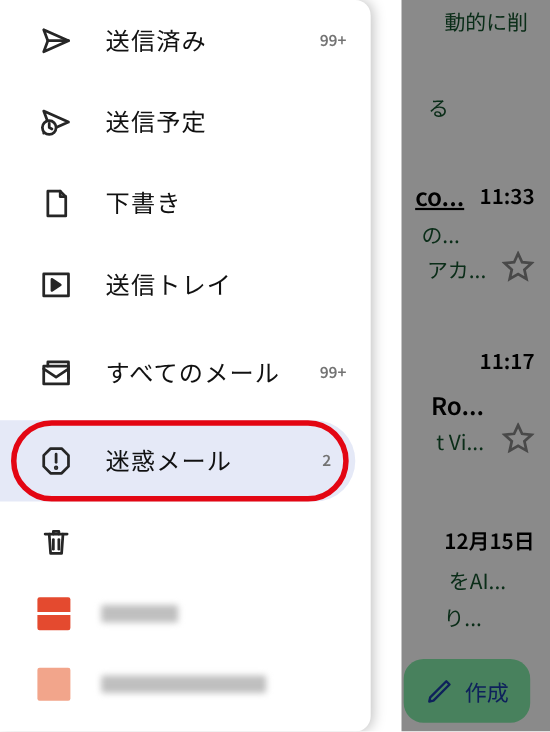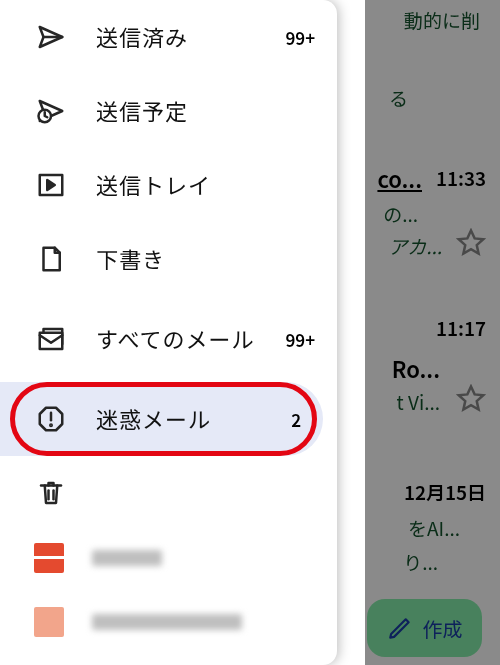--- a/index.html
+++ b/index.html
@@ -29,21 +29,21 @@
     position: relative;
     display: flex; align-items: center;
     height: 74px;
     padding-left: 34px; padding-right: 22px;
     cursor: pointer;
   }
   .item .icon { width: 34px; height: 34px; flex: 0 0 34px; display: flex; align-items: center; justify-content: center; }
   .item .icon svg { width: 30px; height: 30px; stroke: #262626; stroke-width: 2; fill: none; stroke-linejoin: round; stroke-linecap: round; }
   .item .label { margin-left: 28px; font-size: 22px; color: #111; letter-spacing: 1px; flex: 1 1 auto; line-height: 1.25; }
   .item .label.twoline { font-size: 22px; }
-  .item .count { font-size: 17px; color: #000000; font-weight: 600; min-width: 36px; text-align: right; }
+  .item .count { font-size: 14px; color: #737373; font-weight: 600; min-width: 36px; text-align: right; }
   .item.tall { height: 86px; }
 
   .item.selected {
     background: #e5e9f7;
     border-top-right-radius: 44px;
     border-bottom-right-radius: 44px;
     margin-right: 14px;
   }
   .highlight-ring {
     position: absolute;
@@ -71,21 +71,21 @@
 
 <div class="viewport">
 
   <div class="bg">
     <span class="bg-row bg-sub" style="top:6px; right:20px;">動的に削</span>
     <span class="bg-row bg-sub" style="top:84px; right:92px;">る</span>
 
     <span class="bg-row bg-title" style="top:162px; right:78px;text-decoration:underline;">co...</span>
     <span class="bg-row bg-time" style="top:164px; right:14px;margin-left:32px;">11:33</span>
     <span class="bg-row bg-sub" style="top:200px; right:82px;">の...</span>
-    <span class="bg-row bg-sub" style="top:232px; right:58px;font-style:italic;">アカ...</span>
+    <span class="bg-row bg-sub" style="top:232px; right:58px;">アカ...</span>
     <span class="bg-row star" style="top:228px; right:14px;">
       <svg viewBox="0 0 24 24">
           <path d="M12 2l2.9 6.3 6.9.7-5.2 4.7 1.5 6.8L12 17l-6.1 3.5 1.5-6.8L2.2 9l6.9-.7z"></path>
         </svg>
     </span>
 
     <span class="bg-row bg-time" style="top:314px; right:14px;">11:17</span>
     <span class="bg-row bg-title" style="top:352px; right:60px;">Ro...</span>
     <span class="bg-row bg-sub" style="top:388px; right:60px;">t Vi...</span>
     <span class="bg-row star" style="top:384px; right:14px;">
@@ -129,36 +129,36 @@
             <path d="M7 13v3l2 1"></path>
           </svg>
       </span>
       <span class="label">送信予定</span>
       <span class="count"></span>
     </div>
 
     <div class="item">
       <span class="icon">
         <svg viewBox="0 0 24 24">
+            <path d="M6 3h9l4 4v14H6z"></path>
+            <path d="M15 3v4h4"></path>
+          </svg>
+      </span>
+      <span class="label">下書き</span>
+      <span class="count"></span>
+    </div>
+
+    <div class="item">
+      <span class="icon">
+        <svg viewBox="0 0 24 24">
             <rect x="3" y="4" width="18" height="16"></rect>
             <path d="M9 8l6 4-6 4z" fill="#262626"></path>
           </svg>
       </span>
       <span class="label">送信トレイ</span>
-      <span class="count"></span>
-    </div>
-
-    <div class="item">
-      <span class="icon">
-        <svg viewBox="0 0 24 24">
-            <path d="M6 3h9l4 4v14H6z"></path>
-            <path d="M15 3v4h4"></path>
-          </svg>
-      </span>
-      <span class="label">下書き</span>
       <span class="count"></span>
     </div>
 
     <div class="item tall">
       <span class="icon">
         <svg viewBox="0 0 24 24">
             <rect x="3" y="7" width="18" height="13"></rect>
             <path d="M3 9l9 6 9-6"></path>
             <path d="M6 7V4h15v12"></path>
           </svg>

